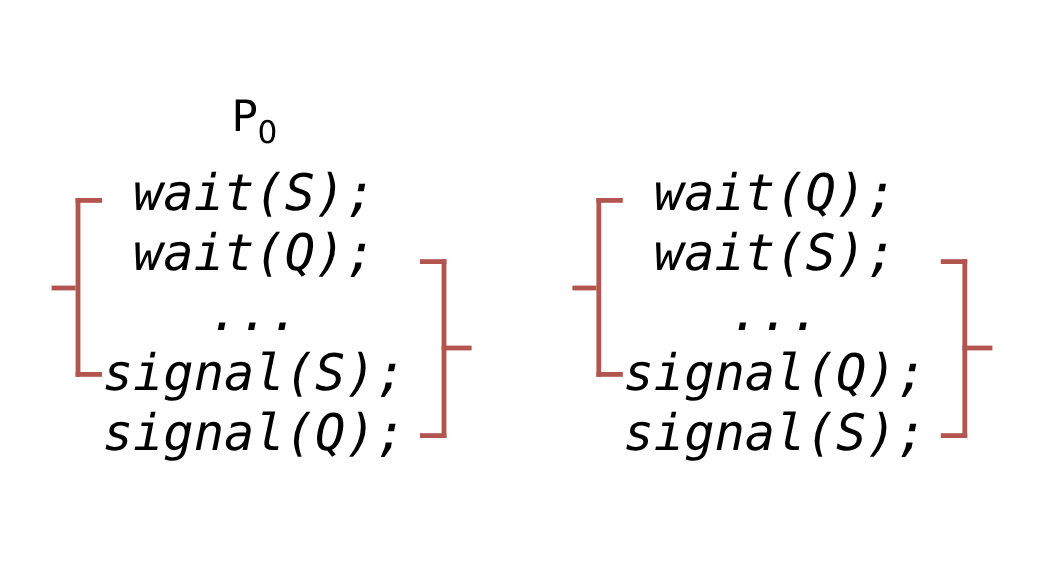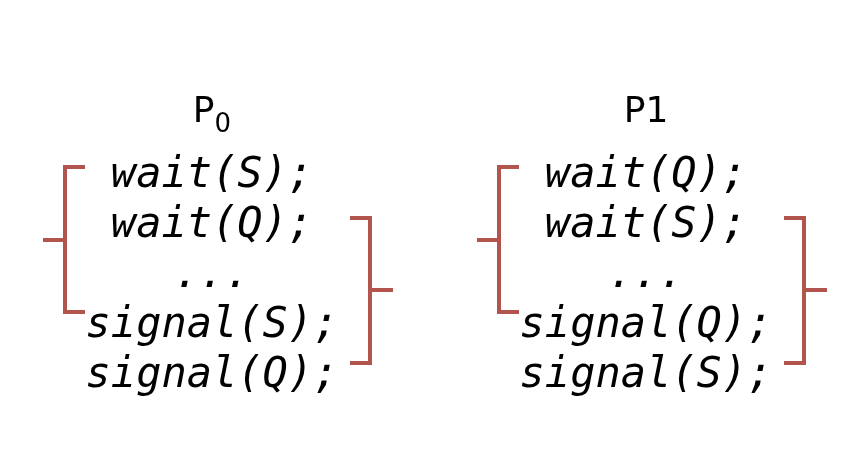--- a/index.html
+++ b/index.html
@@ -10,21 +10,21 @@
     position: relative;
     width: 864px;
     height: 472px;
     background: var(--bg, #ffffff);
     overflow: hidden;
     font-family: "DejaVu Sans", sans-serif;
   }
   
   .process {
     position: absolute;
-    top: 12px;
+    top: 0;
     width: 424px;
     height: 344px;
   }
   #p0 { left: 0; }
   #p1 { left: 434px; }
 
   .ptitle {
     position: absolute;
     top: 78px;
     left: 0;
@@ -75,21 +75,20 @@
     <div class="code">
       <div class="codeline">wait(S);</div>
       <div class="codeline">wait(Q);</div>
       <div class="codeline">...</div>
       <div class="codeline">signal(S);</div>
       <div class="codeline">signal(Q);</div>
     </div>
   </section>
 
   <section class="process" id="p1">
-    <div class="ptitle"><span>P1</span><span class="sub"></span></div>
     <div class="code">
       <div class="codeline">wait(Q);</div>
       <div class="codeline">wait(S);</div>
       <div class="codeline">...</div>
       <div class="codeline">signal(Q);</div>
       <div class="codeline">signal(S);</div>
     </div>
   </section>
 
   <div>

